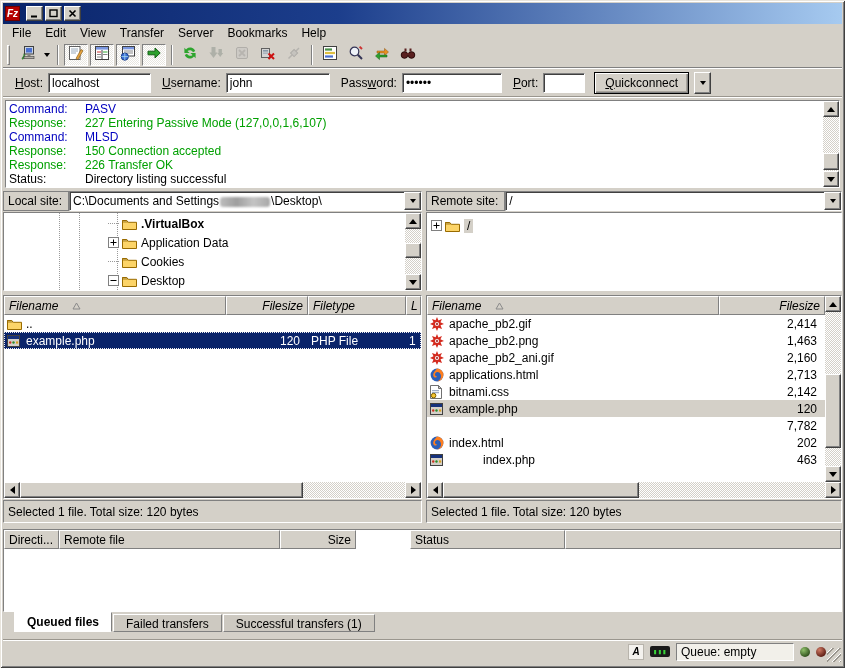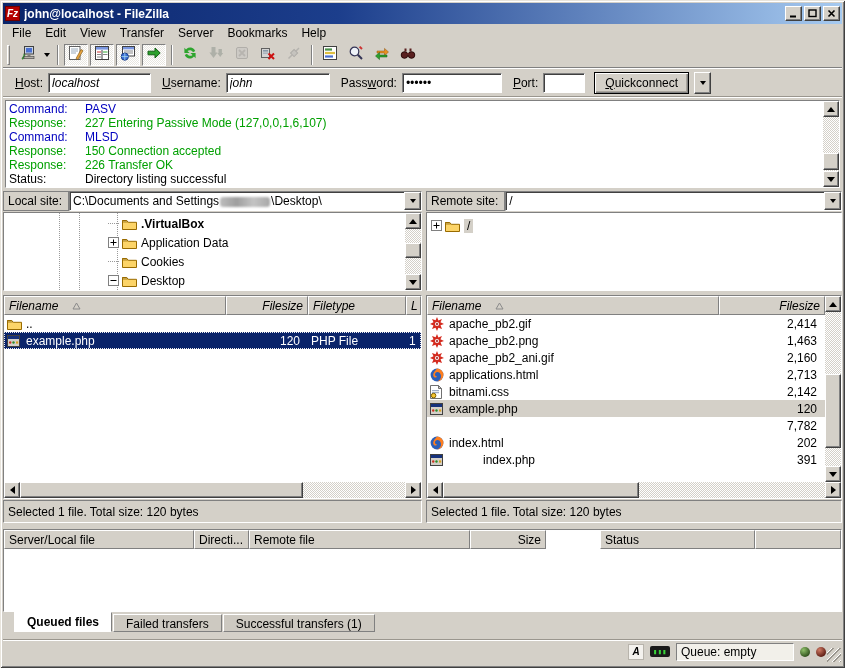--- a/index.html
+++ b/index.html
@@ -35,21 +35,21 @@
   .tb-btn.pressed{ border-color:#808080 #fff #fff #808080; background-color:#e8e6e0;
     background-image:linear-gradient(45deg,#fff 25%,transparent 25%,transparent 75%,#fff 75%),linear-gradient(45deg,#fff 25%,transparent 25%,transparent 75%,#fff 75%);
     background-size:2px 2px; background-position:0 0,1px 1px; }
   .tb-btn.disabled{ opacity:.45; filter:grayscale(.9); }
   .tb-drop{ width:13px; height:22px; display:flex; align-items:center; justify-content:center; }
   .arr-down{ width:0; height:0; border-left:3px solid transparent; border-right:3px solid transparent; border-top:4px solid #000; }
   
   .qcbar{ height:29px; display:flex; align-items:center; padding:0 6px; gap:5px; flex:0 0 auto;
     border-bottom:1px solid #fff; box-shadow:0 -1px 0 #9a968e inset; font-size:12px; }
   .qc-label{ margin-left:6px; }
-  .field{ height:20px; font-size:12px; padding:2px 3px; border:1px solid; border-color:#808080 #fff #fff #808080; box-shadow:inset 1px 1px 0 #404040; background:#fff; outline:none;font-style:italic; }
+  .field{ height:20px; font-size:12px; padding:2px 3px; border:1px solid; border-color:#808080 #fff #fff #808080; box-shadow:inset 1px 1px 0 #404040; background:#fff; outline:none; }
   .qc-btn{ height:22px; padding:0 10px; font-size:12px; border:1px solid #000; box-shadow: inset 1px 1px 0 #fff, inset -1px -1px 0 #808080, inset -2px -2px 0 #a8a49c; background:#d4d0c8; }
   .qc-drop{ width:17px; height:22px; display:flex; align-items:center; justify-content:center; }
   
   .log-wrap{ margin:2px; height:88px; flex:0 0 auto; display:flex; }
   .log{ flex:1; background:#fff; overflow:hidden; padding:1px 0 0 3px; }
   .log-line{ font-size:12px; line-height:14px; white-space:nowrap; display:flex; }
   .log-type{ width:76px; flex:0 0 auto; }
   
   .vsb{ width:16px; flex:0 0 auto; display:flex; flex-direction:column; position:relative; }
   .hsb{ height:16px; flex:0 0 auto; display:flex; position:relative; }
@@ -115,21 +115,20 @@
     background:linear-gradient(90deg,#bdbdbd,#9e9e9e,#c4c4c4,#a8a8a8); filter:blur(1.3px); margin:0 1px; }
   u{ text-decoration:underline; }
 </style>
 </head>
 <body>
 
 <div class="window">
 
   <div class="titlebar">
     <div class="fz-icon">Fz</div>
-    <div class="title-text">john@localhost - FileZilla</div>
     <div class="winbtn bevel-out">
         <svg width="9" height="9">
           <line x1="1" y1="7.5" x2="7" y2="7.5" stroke="#000" stroke-width="2"></line>
         </svg>
       </div>
     <div class="winbtn bevel-out">
         <svg width="9" height="9">
           <rect x="1" y="1" width="7" height="6.5" fill="none" stroke="#000" stroke-width="1.4"></rect>
         </svg>
       </div>
@@ -623,21 +622,21 @@
                       <svg width="13" height="12" viewBox="0 0 13 12">
                         <rect x=".5" y=".5" width="12" height="11" fill="#d4d0c8" stroke="#404040"></rect>
                         <rect x="1" y="1" width="11" height="3" fill="#16327c"></rect>
                         <circle cx="3.2" cy="7.5" r="1.2" fill="#cc3322"></circle>
                         <circle cx="6.5" cy="7.5" r="1.2" fill="#2a8c2a"></circle>
                         <rect x="9" y="6.4" width="2.2" height="2.2" fill="#d8a020"></rect>
                       </svg>
                     </span>
                     <span>index.php</span>
                   </div>
-                  <div class="cell right" style="flex: 1 1 0%;">391</div>
+                  <div class="cell right" style="flex: 1 1 0%;">463</div>
                 </div>
               </div>
           </div>
           <div class="vsb dither">
             <div class="sb-btn bevel-out">
                 <span class="tri-up"></span>
               </div>
             <div class="sb-thumb bevel-out" style="left:0;width:16px;top:78px;height:74px"></div>
             <div class="sb-btn bevel-out" style="position:absolute;bottom:0">
                 <span class="tri-down"></span>
@@ -662,21 +661,20 @@
         <div class="status-box">Selected 1 file. Total size: 120 bytes</div>
       </div>
     <div class="pane-gap"></div>
     <div class="pane-r">
         <div class="status-box">Selected 1 file. Total size: 120 bytes</div>
       </div>
   </div>
 
   <div class="queue-wrap">
     <div class="queue-hdr" id="queue-headers">
-        <div class="hdr-cell" style="width: 190px;">Server/Local file</div>
         <div class="hdr-cell" style="width: 55px;">Directi...</div>
         <div class="hdr-cell" style="width: 221px;">Remote file</div>
         <div class="hdr-cell right" style="width: 76px;">Size</div>
         <div class="hdr-cell" style="width: 54px; margin-top: 20px;">Priority</div>
         <div class="hdr-cell" style="width: 155px;">Status</div>
         <div class="hdr-cell" style="flex: 1 1 0%;"></div>
       </div>
     <div class="queue-body"></div>
   </div>
   <div class="tabs-row" id="queue-tabs">

